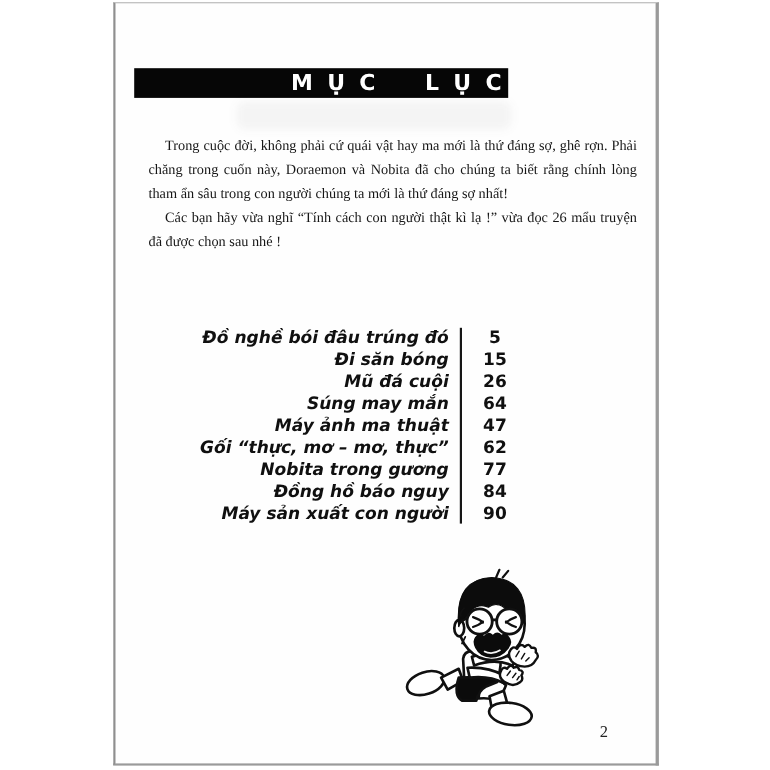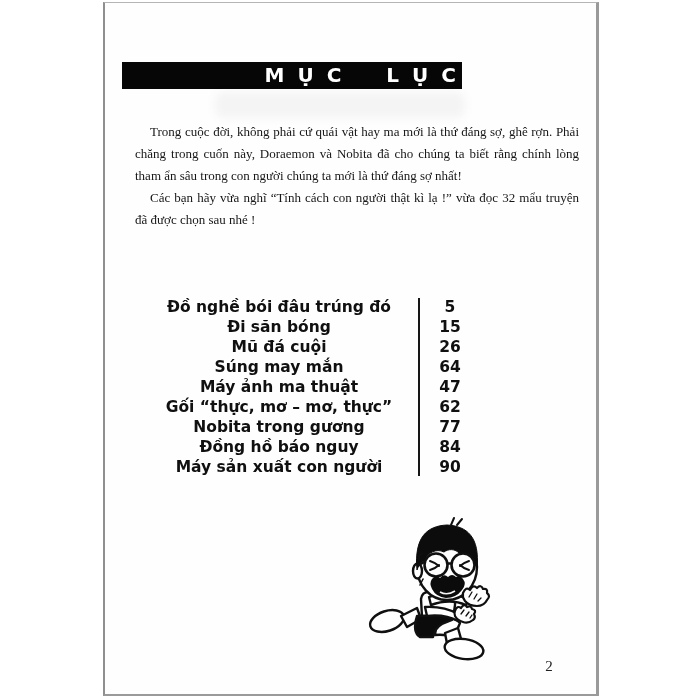--- a/index.html
+++ b/index.html
@@ -42,42 +42,42 @@
   .toc{position:absolute;left:150px;top:297px;width:332px;height:180px;}
   .toc-divider{
     position:absolute;left:268px;top:1px;width:2px;height:178px;
     background:#161616;
   }
   .toc-row{
     display:flex;align-items:center;height:20px;
     font-family:"DejaVu Sans","Liberation Sans",sans-serif;
     font-weight:bold;font-size:15.5px;color:#101010;
   }
-  .toc-title{width:258px;text-align:center;padding-right:11px;white-space:nowrap;}
+  .toc-title{width:258px;text-align:right;padding-right:11px;white-space:nowrap;font-style:italic;}
   .toc-page{width:62px;text-align:center;}
   .nobita{position:absolute;left:365px;top:513px;}
   .pagenum{
     position:absolute;left:539px;top:658px;width:20px;text-align:center;
     font-size:15px;color:#222;
   }
 </style>
 </head>
 <body>
 
 <div class="frame"></div>
 
 <div class="header-bar">
   <span class="header-title">MỤC LỤC</span>
 </div>
 
 <div class="bleed"></div>
 
 <div class="intro">
   <p>Trong cuộc đời, không phải cứ quái vật hay ma mới là thứ đáng sợ, ghê rợn. Phải chăng trong cuốn này, Doraemon và Nobita đã cho chúng ta biết rằng chính lòng tham ẩn sâu trong con người chúng ta mới là thứ đáng sợ nhất!</p>
-  <p>Các bạn hãy vừa nghĩ “Tính cách con người thật kì lạ !” vừa đọc 32 mẩu truyện đã được chọn sau nhé !</p>
+  <p>Các bạn hãy vừa nghĩ “Tính cách con người thật kì lạ !” vừa đọc 26 mẩu truyện đã được chọn sau nhé !</p>
 </div>
 
 <div class="toc">
   <div class="toc-divider"></div>
 <div class="toc-row">
       <span class="toc-title">Đồ nghề bói đâu trúng đó</span>
       <span class="toc-page">5</span>
     </div>
     <div class="toc-row">
       <span class="toc-title">Đi săn bóng</span>

